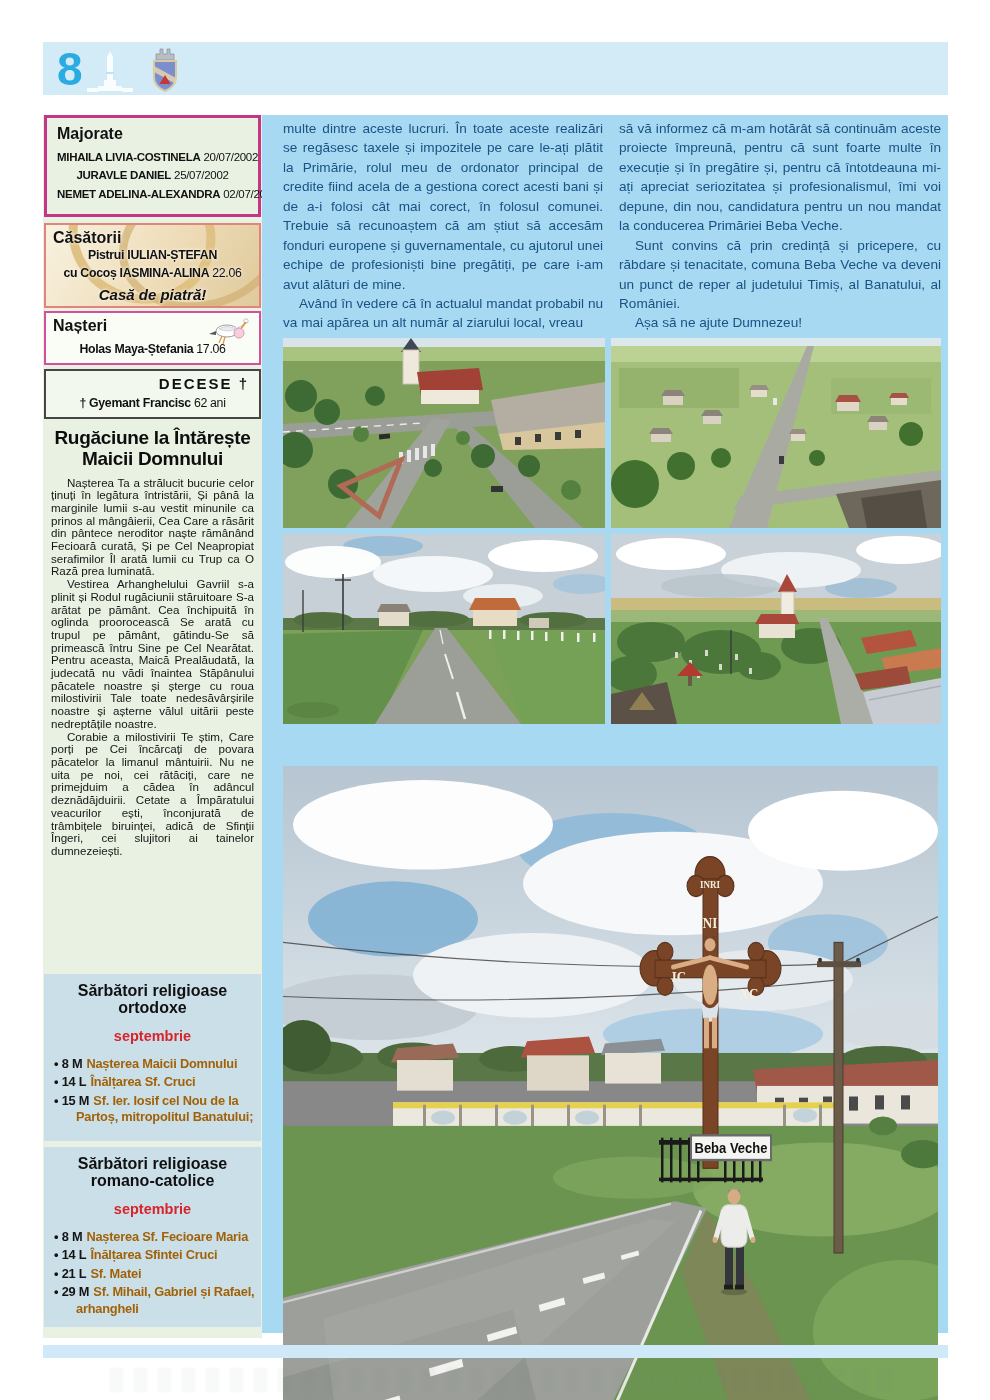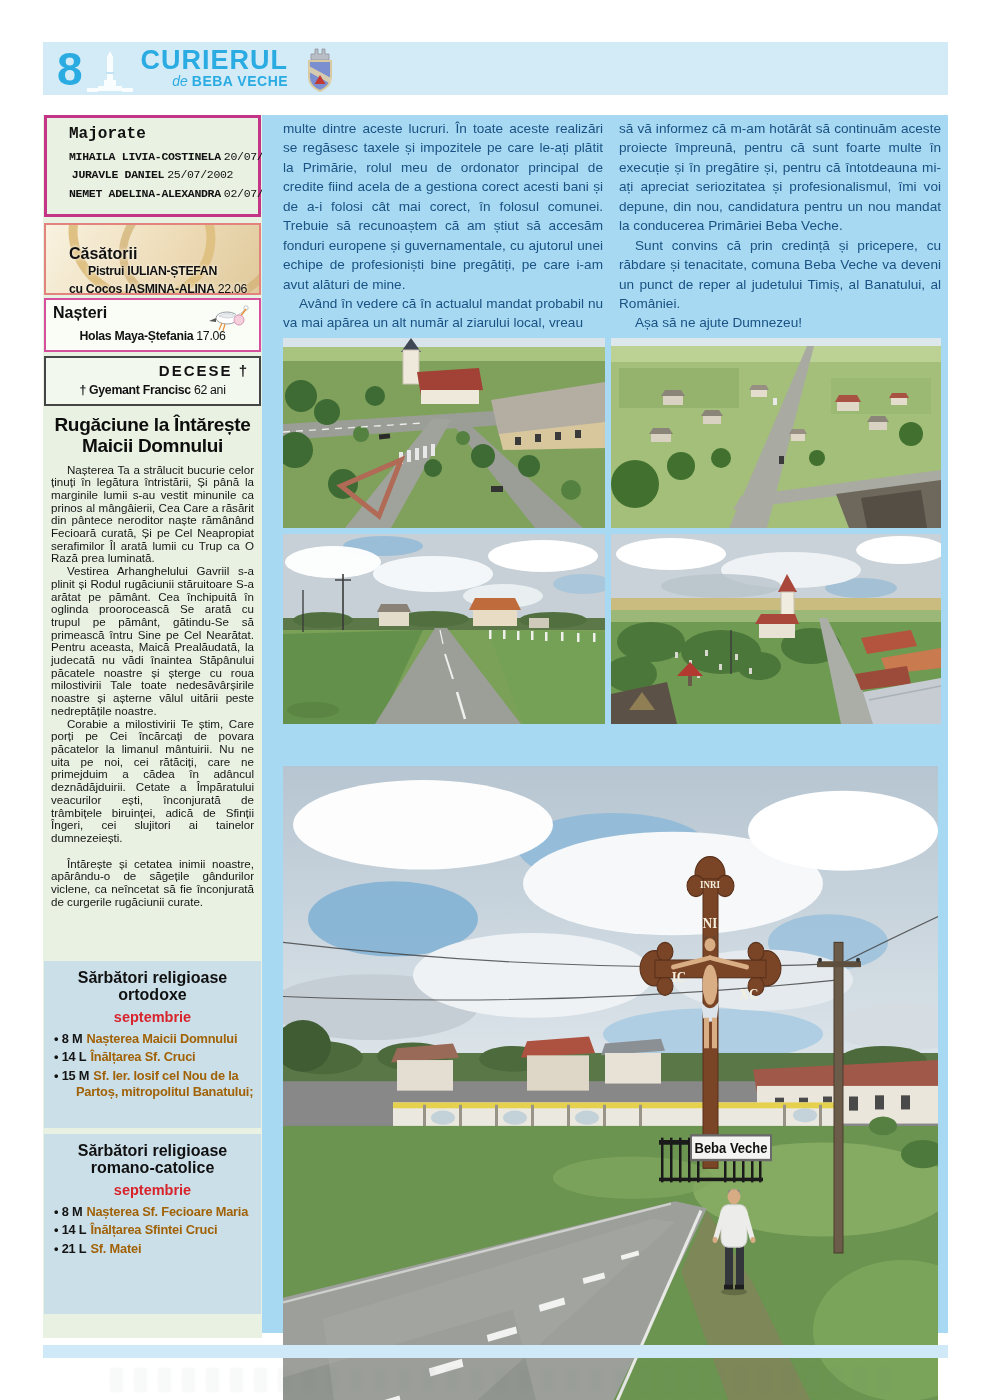--- a/index.html
+++ b/index.html
@@ -19,25 +19,25 @@
   .coat{margin-left:16px;width:32px;height:48px;}
 
   
   .sidebar{position:absolute;left:43px;top:115px;width:219px;height:1223px;background:#e9f1e2;}
   .sbox{margin:0 1px;box-sizing:border-box;}
   .sbox-title{font-size:16px;font-weight:bold;color:#111;}
   .entry{text-align:center;font-size:11.5px;letter-spacing:-.3px;white-space:nowrap;line-height:1.6;}
   .entry .nm{font-weight:bold;}
   .entry .dt{font-weight:normal;margin-left:3px;}
 
-  .majorate{height:102px;border:3px solid #c53587;padding:7px 22px 0;font-family:Liberation Mono, monospace;}
+  .majorate{height:102px;border:3px solid #c53587;padding:7px 10px 0;}
   .majorate .sbox-title{margin-bottom:5px;}
 
-  .casatorii{position:relative;height:72px;margin-top:6px;border:2px solid #e2837d;overflow:hidden;
-             background:linear-gradient(120deg,#f8f2e0,#eedcb8 55%,#e0ca9c);padding:16px;}
+  .casatorii{position:relative;height:85px;margin-top:6px;border:2px solid #e2837d;overflow:hidden;
+             background:linear-gradient(120deg,#f8f2e0,#eedcb8 55%,#e0ca9c);padding:0;}
   .ring{position:absolute;border-radius:50%;}
   .r1{width:130px;height:118px;border:9px solid #dfc183;top:-58px;left:22px;transform:rotate(18deg);}
   .r2{width:150px;height:112px;border:8px solid #d2b276;top:-44px;left:72px;transform:rotate(-14deg);opacity:.75;}
   .casatorii .inner{position:relative;padding:4px 7px;text-shadow:0 0 3px #f6efdd,0 0 4px #f6efdd;}
   .casatorii .entry{font-size:12.3px;line-height:1.45;}
   .wish{text-align:center;font-style:italic;font-weight:bold;font-size:15px;margin-top:3px;}
 
   .nasteri{position:relative;height:54px;margin-top:3px;border:2.5px solid #d54f9d;background:#fafdf6;padding:4px 7px;}
   .stork{position:absolute;right:5px;top:2px;width:48px;height:34px;}
   .nasteri .entry{margin-top:5px;font-size:12.3px;}
@@ -50,21 +50,21 @@
                 line-height:1.12;letter-spacing:-.3px;}
   .prayer-body{height:494px;overflow:hidden;padding:7px 8px 0;font-size:11.6px;line-height:12.7px;
                color:#161616;text-align:justify;}
   .prayer-body p{margin:0;text-indent:16px;}
   .prayer-body p.sp{margin-top:13px;}
 
   .feast{margin:0 1px;background:#cbdfe9;padding:8px 6px 0;box-sizing:border-box;overflow:hidden;}
   .ortodoxe{height:167px;margin-top:3px;}
   .catolice{height:180px;margin-top:6px;}
   .feast-title{text-align:center;font-weight:bold;font-size:16px;line-height:1.08;color:#101010;}
-  .feast-month{text-align:center;font-weight:bold;font-size:14.5px;color:#d8232b;margin:6px 0;}
+  .feast-month{text-align:center;font-weight:bold;font-size:14.5px;color:#d8232b;margin:12px 0;}
   .feast ul{list-style:none;margin:0;padding:0 0 0 4px;}
   .feast li{font-weight:bold;font-size:12.8px;line-height:1.28;padding-left:22px;text-indent:-22px;
             letter-spacing:-.2px;margin-bottom:2px;}
   .feast .fd{color:#141414;margin-right:4px;}
   .feast .fn{color:#a16207;}
 
   
   .panel{position:absolute;left:262px;top:115px;width:686px;height:1218px;background:#a7d9f2;}
   .article{position:absolute;left:21px;top:4px;width:658px;height:214px;overflow:hidden;
            color:#1a5283;font-size:13.6px;line-height:1.43;text-align:justify;}
@@ -94,26 +94,20 @@
   <header class="header">
     <div class="pagenum">8</div>
     <svg class="monument" viewBox="0 0 46 48">
       <g fill="#ffffff" opacity="0.9">
         <path d="M11 46 L11 41 L17 41 L17 35 L20 35 L20 12 L23 6 L26 12 L26 35 L29 35 L29 41 L35 41 L35 46 Z"></path>
         <rect x="0" y="43" width="11" height="4"></rect>
         <rect x="35" y="43" width="11" height="4"></rect>
         <rect x="19" y="27" width="8" height="2" fill="#bfe2f2"></rect>
       </g>
     </svg>
-    <div class="logo">
-      <div class="logo-title">CURIERUL</div>
-      <div class="logo-sub">
-        <span class="de">de</span><span class="bv">BEBA VECHE</span>
-      </div>
-    </div>
     <svg class="coat" viewBox="0 0 32 48">
       <path d="M7 9 h4 V4 h3 v5 h4 V4 h3 v5 h4 v6 H7 Z" fill="#b9bec6" stroke="#8d939c" stroke-width="0.8"></path>
       <path d="M5 16 h22 v16 c0 8 -6.5 12 -11 14 c-4.5 -2 -11 -6 -11 -14 Z" fill="#7b8fd0" stroke="#d9c9a0" stroke-width="2"></path>
       <path d="M5 21 L27 33 L27 39 L5 27 Z" fill="#dfd2ac" opacity="0.9"></path>
       <path d="M16 30 l5.5 9 h-11 Z" fill="#c23a35"></path>
     </svg>
   </header>
 
   <aside class="sidebar">
 
@@ -172,21 +166,20 @@
     </section>
 
     <div class="prayer-title">
       <div>Rugăciune la Întărește</div>
       <div>Maicii Domnului</div>
     </div>
     <div class="prayer-body">
       <p>Nașterea Ta a strălucit bucurie celor ținuți în legătura întristării, Și până la marginile lumii s-au vestit minunile ca prinos al mângâierii, Cea Care a răsărit din pântece neroditor naște rămânând Fecioară curată, Și pe Cel Neapropiat serafimilor Îl arată lumii cu Trup ca O Rază prea luminată.</p>
       <p>Vestirea Arhanghelului Gavriil s-a plinit și Rodul rugăciunii stăruitoare S-a arătat pe pământ. Cea închipuită în oglinda proorocească Se arată cu trupul pe pământ, gătindu-Se să primească întru Sine pe Cel Nearătat. Pentru aceasta, Maică Prealăudată, la judecată nu vădi înaintea Stăpânului păcatele noastre și șterge cu roua milostivirii Tale toate nedesăvârșirile noastre și așterne vălul uitării peste nedreptățile noastre.</p>
       <p>Corabie a milostivirii Te știm, Care porți pe Cei încărcați de povara păcatelor la limanul mântuirii. Nu ne uita pe noi, cei rătăciți, care ne primejduim a cădea în adâncul deznădăjduirii. Cetate a Împăratului veacurilor ești, înconjurată de trâmbițele biruinței, adică de Sfinții Îngeri, cei slujitori ai tainelor dumnezeiești.</p>
-      <p class="sp">Întărește și cetatea inimii noastre, apărându-o de săgețile gândurilor viclene, ca neîncetat să fie înconjurată de curgerile rugăciunii curate.</p>
     </div>
 
     <section class="feast ortodoxe">
       <div class="feast-title">
         <div>Sărbători religioase</div>
         <div>ortodoxe</div>
       </div>
       <div class="feast-month">septembrie</div>
       <ul>
         <li><span class="fd">• 8 M</span><span class="fn">Nașterea Maicii Domnului</span></li>
@@ -198,20 +191,21 @@
     <section class="feast catolice">
       <div class="feast-title">
         <div>Sărbători religioase</div>
         <div>romano-catolice</div>
       </div>
       <div class="feast-month">septembrie</div>
       <ul>
         <li><span class="fd">• 8 M</span><span class="fn">Nașterea Sf. Fecioare Maria</span></li>
         <li><span class="fd">• 14 L</span><span class="fn">Înălțarea Sfintei Cruci</span></li>
         <li><span class="fd">• 21 L</span><span class="fn">Sf. Matei</span></li>
+        <li><span class="fd">• 29 M</span><span class="fn">Sf. Mihail, Gabriel și Rafael, arhangheli</span></li>
       </ul>
     </section>
   </aside>
 
   <main class="panel">
 
     <div class="article">
       <div class="acol c1">
         <p class="nop">multe dintre aceste lucruri. În toate aceste realizări se regăsesc taxele și impozitele pe care le-ați plătit la Primărie, rolul meu de ordonator principal de credite fiind acela de a gestiona corect acesti bani și de a-i folosi cât mai corect, în folosul comunei. Trebuie să recunoaștem că am știut să accesăm fonduri europene și guvernamentale, cu ajutorul unei echipe de profesioniști bine pregătiți, pe care i-am avut alături de mine.</p>
         <p>Având în vedere că în actualul mandat probabil nu va mai apărea un alt număr al ziarului local, vreau</p>

